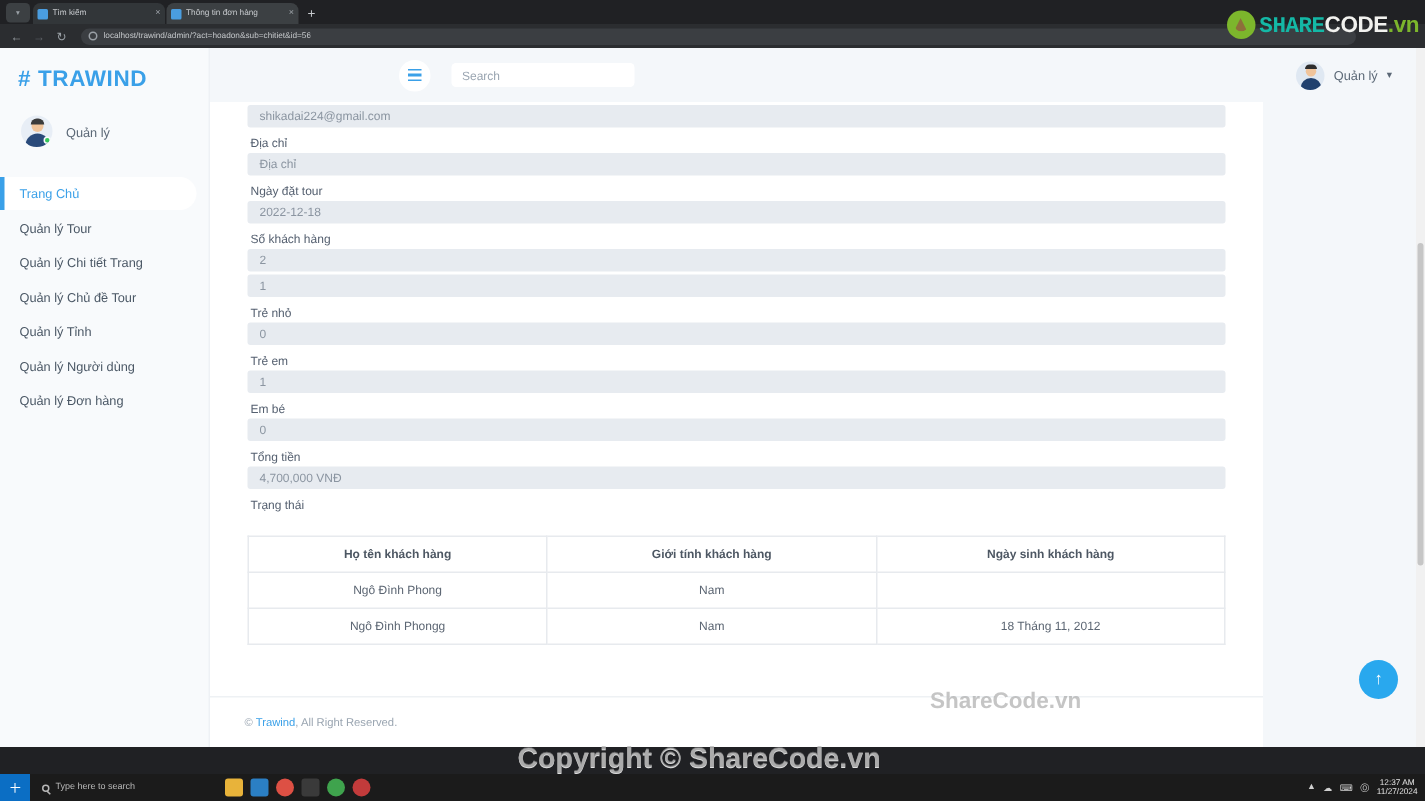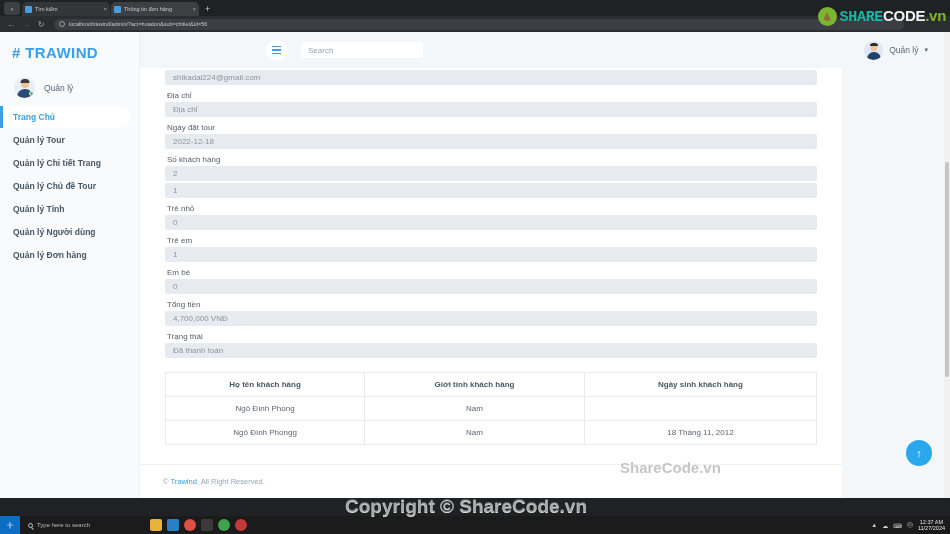--- a/index.html
+++ b/index.html
@@ -117,21 +117,21 @@
     position: absolute; left: 50%; bottom: 0; transform: translateX(-50%);
     width: 16px; height: 9px; border-radius: 8px 8px 0 0; background: #2a4a7a;
   }
   .avatar-sm .dot {
     position: absolute; right: 1px; bottom: 2px;
     width: 5px; height: 5px; border-radius: 50%;
     background: #35c759; border: 1px solid #f8fafc;
   }
   .profile-name { font-size: 8.5px; color: #5b6876; }
 
-  .nav { margin-top: 8px; font-weight: bold; }
+  .nav { margin-top: 20px; }
   .nav-item {
     font-size: 8.5px; color: #4a5765;
     padding: 6px 0 6px 13px; margin: 1px 8px 1px 0;
     border-radius: 0 16px 16px 0; position: relative;
   }
   .nav-item.active {
     background: #ffffff; color: #3aa0e8;
   }
   .nav-item.active::before {
     content: ""; position: absolute; left: 0; top: 0; bottom: 0;
@@ -418,21 +418,20 @@
               <div class="f-input">0</div>
             </div>
 
             <div class="f-row">
               <div class="f-label">Tổng tiền</div>
               <div class="f-input">4,700,000 VNĐ</div>
             </div>
 
             <div class="f-row">
               <div class="f-label">Trạng thái</div>
-              <div class="f-input">Đã thanh toán</div>
             </div>
 
           </div>
 
           <div class="tbl-wrap">
             <table>
               <thead>
                 <tr>
                   <th>Họ tên khách hàng</th>
                   <th>Giới tính khách hàng</th>

